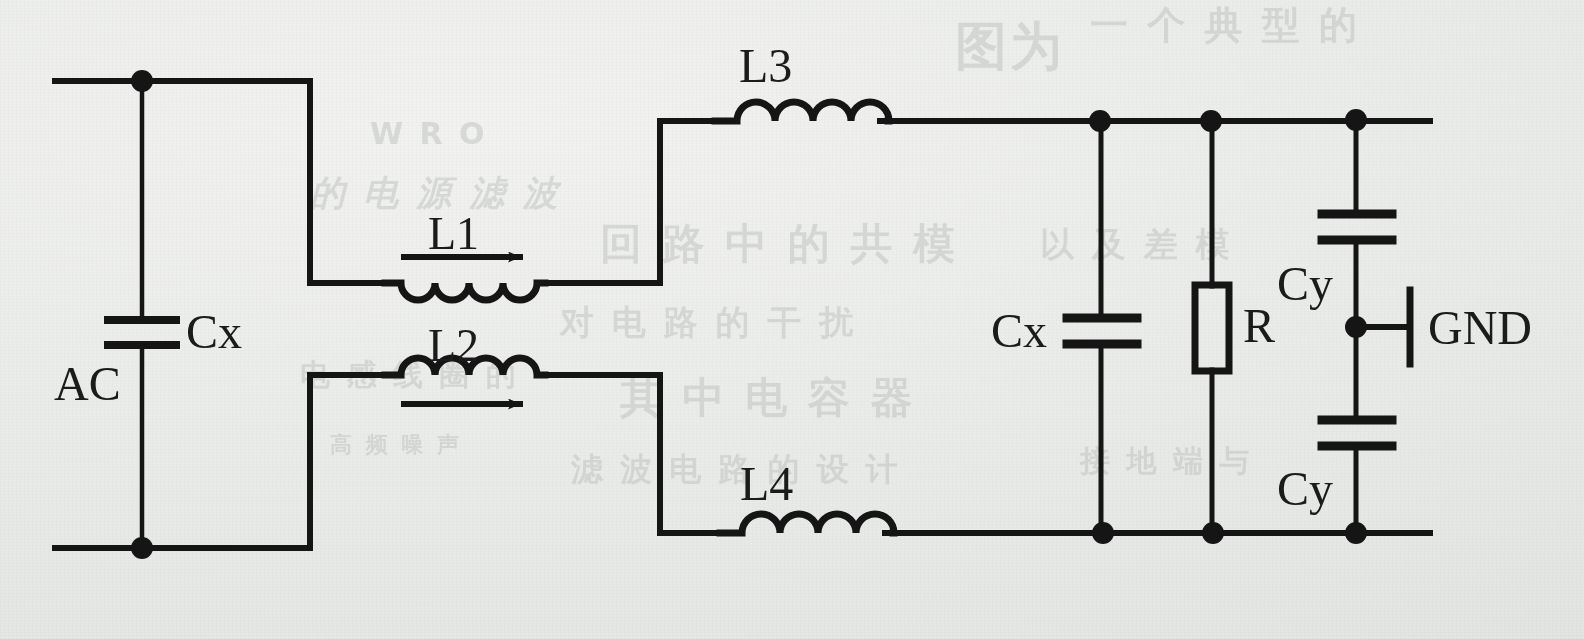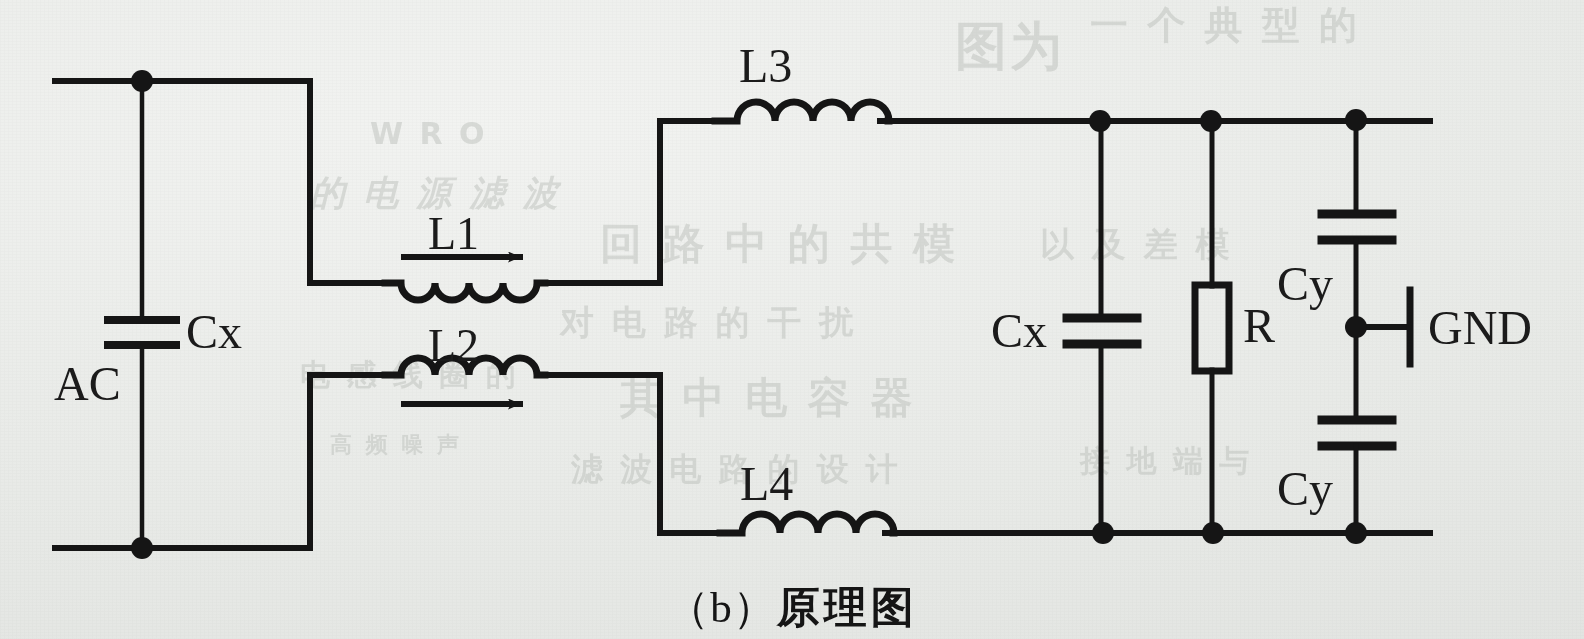--- a/index.html
+++ b/index.html
@@ -198,16 +198,13 @@
       <text class="comp-label" x="739" y="82" font-size="48">L3</text>
       <text class="comp-label" x="740" y="500" font-size="48">L4</text>
       <text class="cap-label" x="991" y="347" font-size="48">Cx</text>
       <text class="comp-label" x="1243" y="342" font-size="48">R</text>
       <text class="cap-label" x="1277" y="300" font-size="48">Cy</text>
       <text class="cap-label" x="1277" y="505" font-size="48">Cy</text>
       <text class="term-label" x="1428" y="344" font-size="48">GND</text>
     </g>
   </svg>
 
-  <div id="caption">
-    <span>（b）</span><span class="cap-zh">原理图</span>
-  </div>
 </div>
 
 </body></html>

